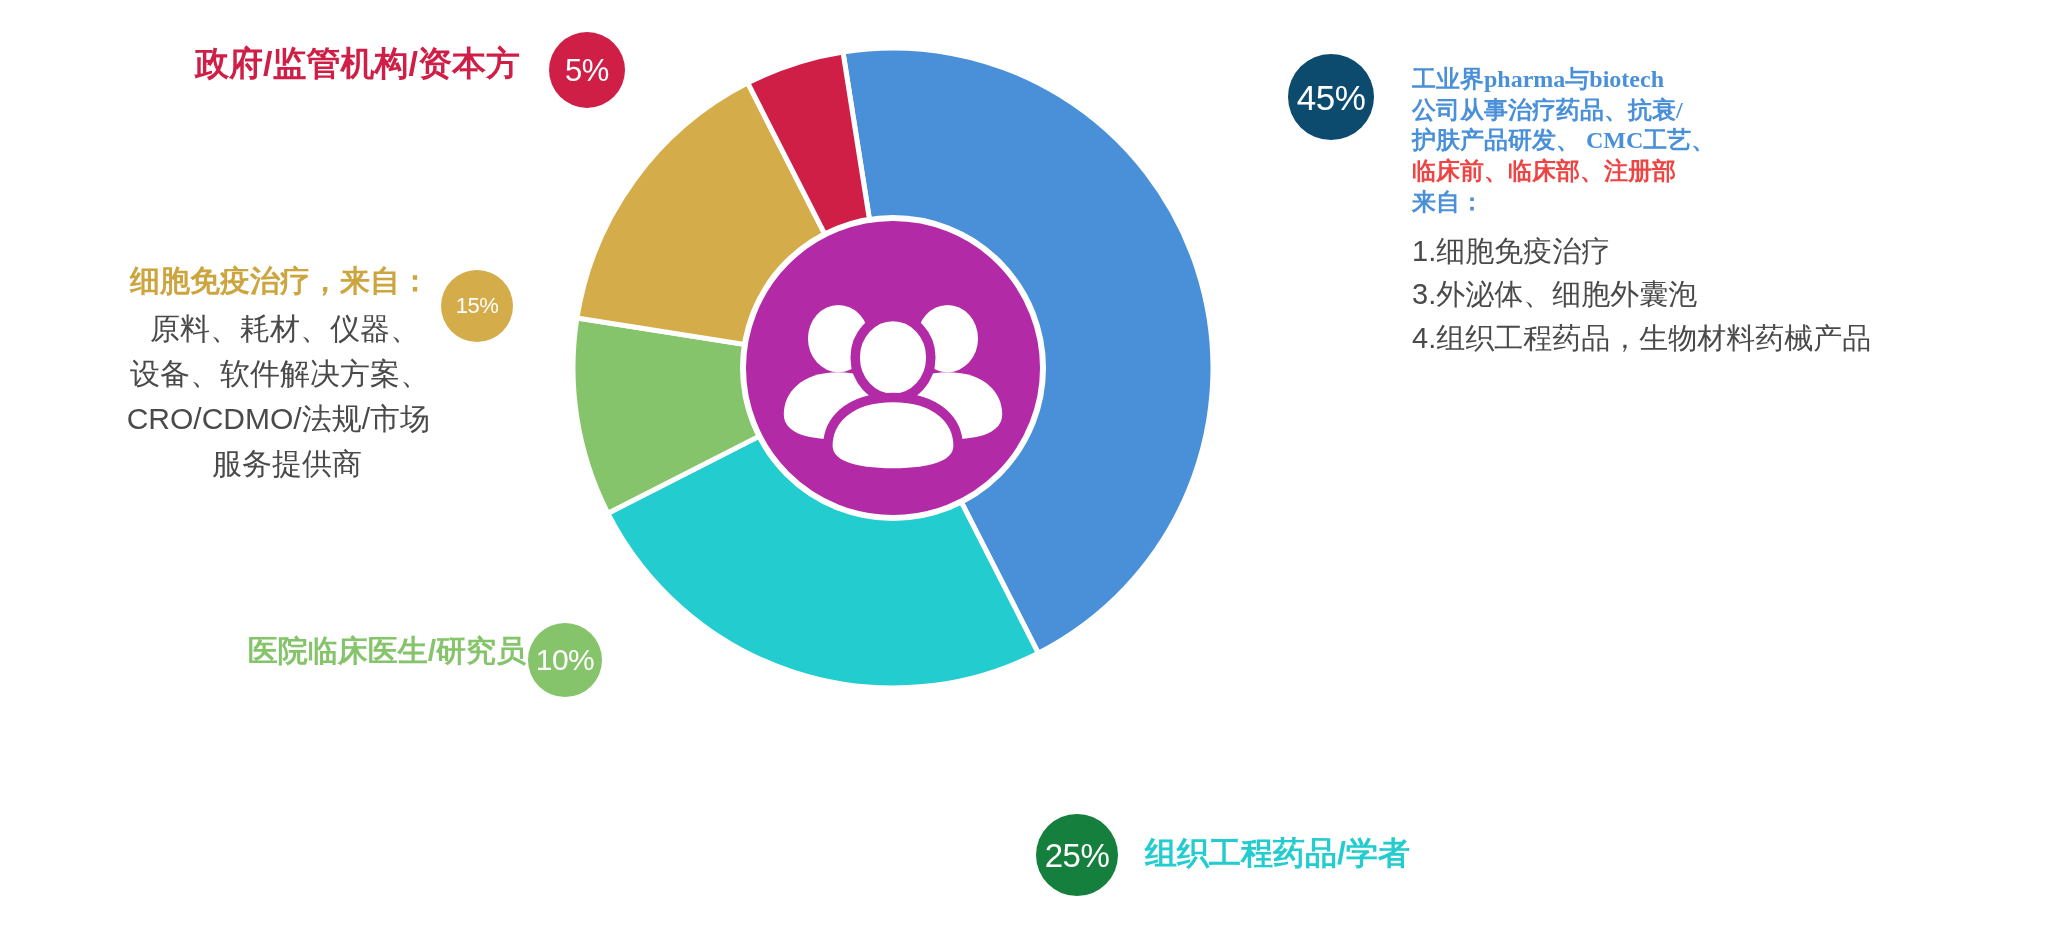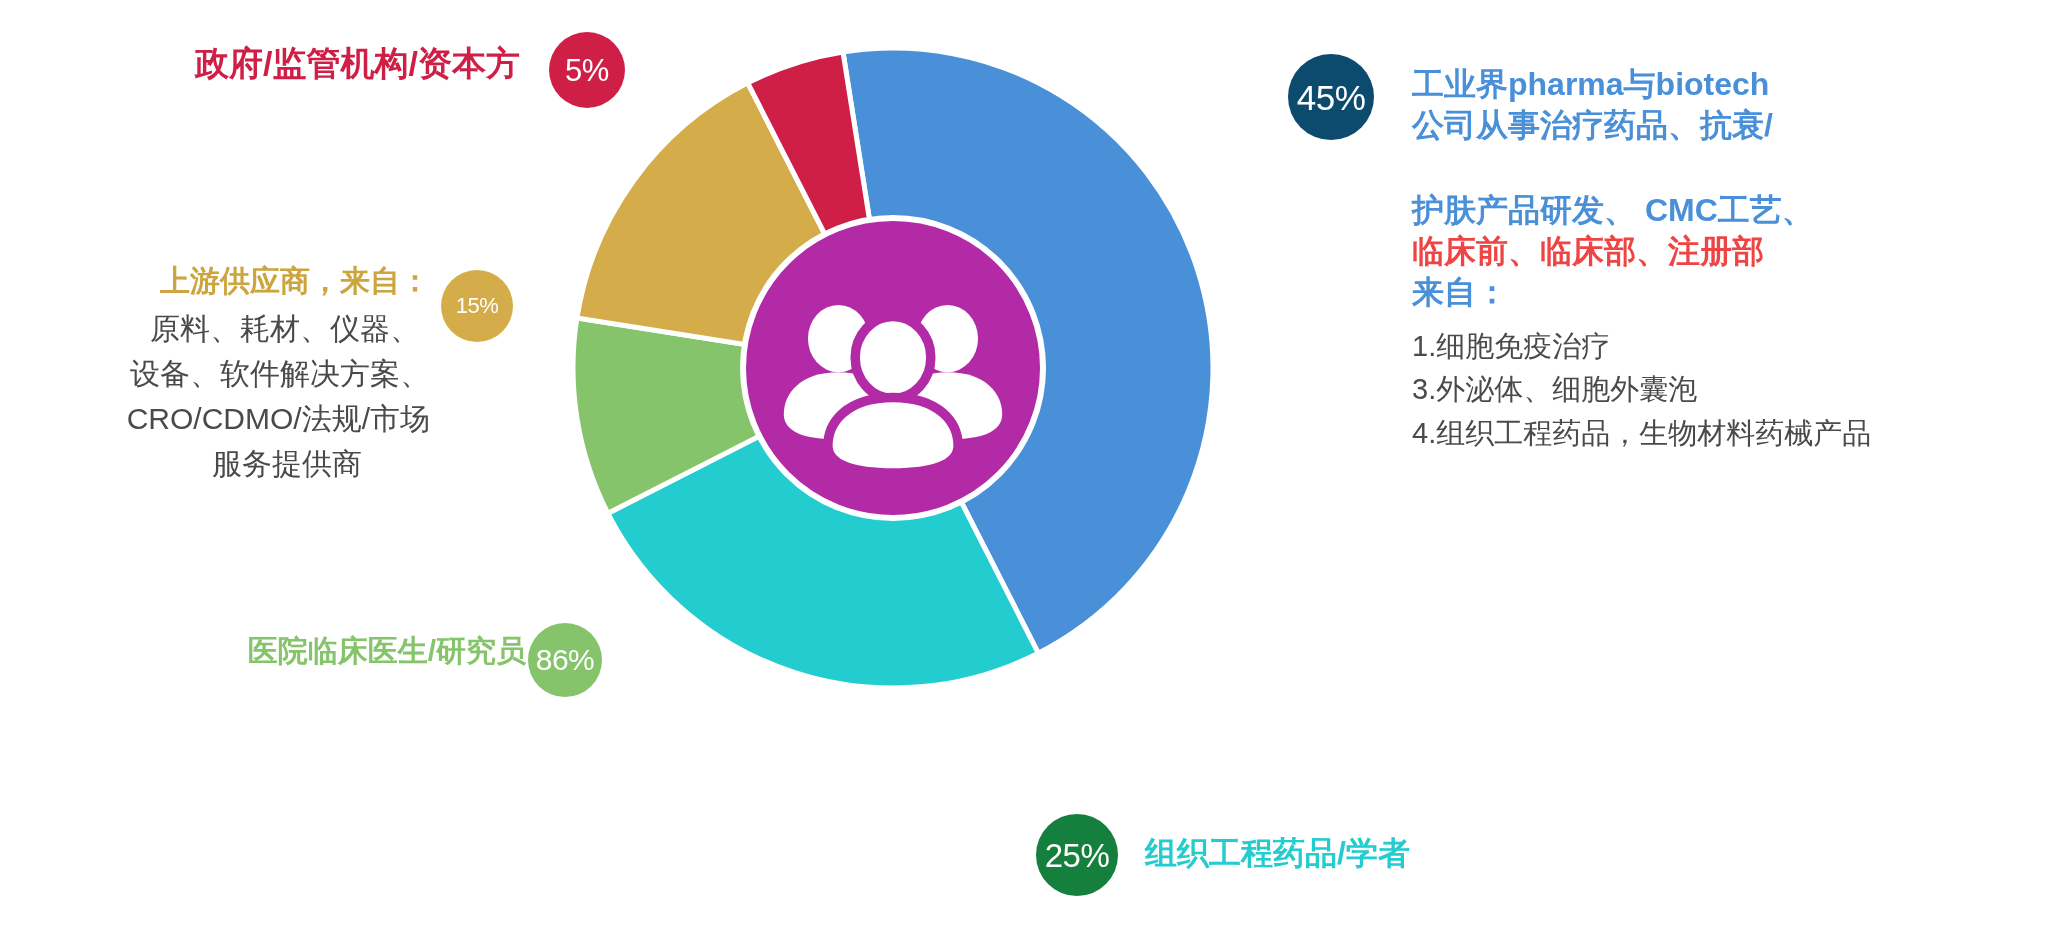--- a/index.html
+++ b/index.html
@@ -103,21 +103,21 @@
   #inst-block .hdr { font-size: 32px; }
 
   
   #ind-block {
     position: absolute;
     left: 1412px;
     top: 64px;
     width: 650px;
     text-align: left;
   }
-  #ind-block .hdr { font-size: 32px; }
+  #ind-block .hdr { font-size: 24px; font-family: Liberation Serif, serif; }
   #ind-block .sub-list { margin-top: 12px; }
   #ind-block .body-line { font-size: 29px; }
 </style>
 </head>
 <body>
 
 <div id="donut-wrap">
   <svg id="donut-svg" viewBox="0 0 660 660">
     <g>
 
@@ -139,48 +139,48 @@
       <path d="M 52 4 C 16 4 0 24 0 44 C 0 60 18 68 52 68 C 86 68 104 60 104 44 C 104 24 88 4 52 4 Z"></path>
 
       <ellipse cx="0" cy="-10" rx="36" ry="39" stroke="#b22aa6" stroke-width="9"></ellipse>
       <path d="M 0 28 C -44 28 -62 52 -62 74 C -62 92 -38 100 0 100 C 38 100 62 92 62 74 C 62 52 44 28 0 28 Z" stroke="#b22aa6" stroke-width="9"></path>
     </g>
   </svg>
 </div>
 
 <div class="pct-badge" id="badge-gov" style="background: rgb(207, 31, 71);">5%</div>
 <div class="pct-badge" id="badge-sup" style="background: rgb(212, 172, 73);">15%</div>
-<div class="pct-badge" id="badge-hosp" style="background: rgb(133, 196, 106);">86%</div>
+<div class="pct-badge" id="badge-hosp" style="background: rgb(133, 196, 106);">10%</div>
 <div class="pct-badge" id="badge-inst" style="background: #15803d;">25%</div>
 <div class="pct-badge" id="badge-ind" style="background: #0c4a6e;">45%</div>
 
 <div id="gov-block">
   <div class="hdr" style="color: rgb(207, 31, 71);">政府/监管机构/资本方</div>
 </div>
 
 <div id="sup-block">
-  <div class="hdr" style="color: rgb(204, 165, 63);">上游供应商，来自：</div>
+  <div class="hdr" style="color: rgb(204, 165, 63);">细胞免疫治疗，来自：</div>
   <div class="body-line ln-1">原料、耗材、仪器、</div>
   <div class="body-line ln-2">设备、软件解决方案、</div>
   <div class="body-line ln-3">CRO/CDMO/法规/市场</div>
   <div class="body-line ln-4">服务提供商</div>
 </div>
 
 <div id="hosp-block">
   <div class="hdr" style="color: rgb(133, 196, 106);">医院临床医生/研究员</div>
 </div>
 
 <div id="inst-block">
   <div class="hdr" style="color: rgb(35, 204, 206);">组织工程药品/学者</div>
 </div>
 
 <div id="ind-block">
   <div class="hdr" style="color: rgb(74, 144, 217);">工业界pharma与biotech</div>
   <div class="hdr" style="color: rgb(74, 144, 217);">公司从事治疗药品、抗衰/</div>
-  <div class="hdr" style="color: rgb(74, 144, 217); margin-top: 44px;">护肤产品研发、 CMC工艺、</div>
+  <div class="hdr" style="color: rgb(74, 144, 217);">护肤产品研发、 CMC工艺、</div>
   <div class="hdr" style="color: #ef4444;">临床前、临床部、注册部</div>
   <div class="hdr" style="color: rgb(74, 144, 217);">来自：</div>
   <div class="sub-list">
     <div class="body-line">1.细胞免疫治疗</div>
     <div class="body-line">3.外泌体、细胞外囊泡</div>
     <div class="body-line">4.组织工程药品，生物材料药械产品</div>
   </div>
 </div>
 
 </body></html>

